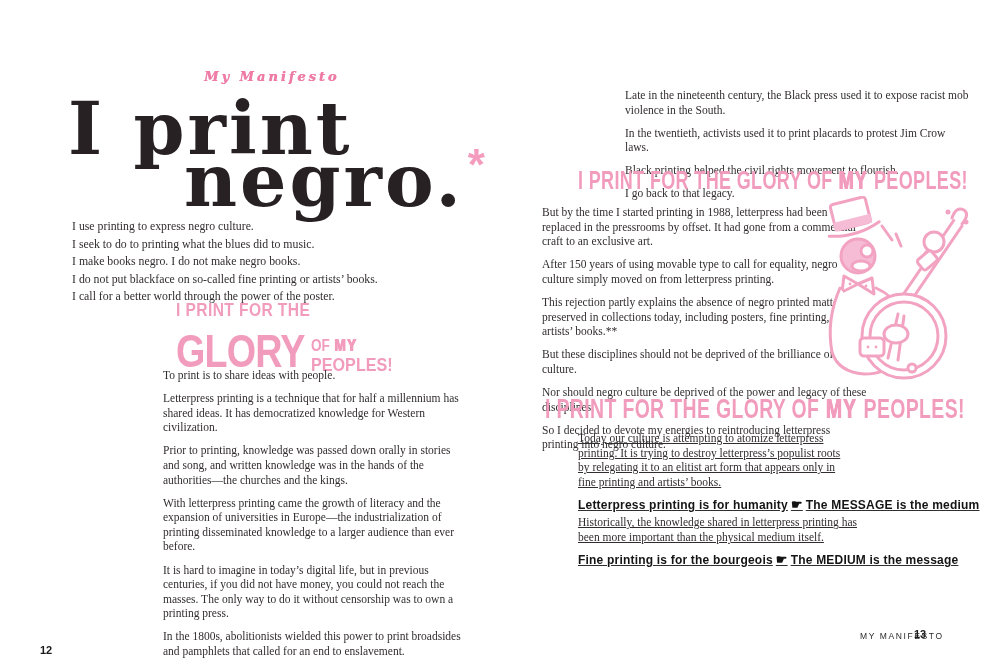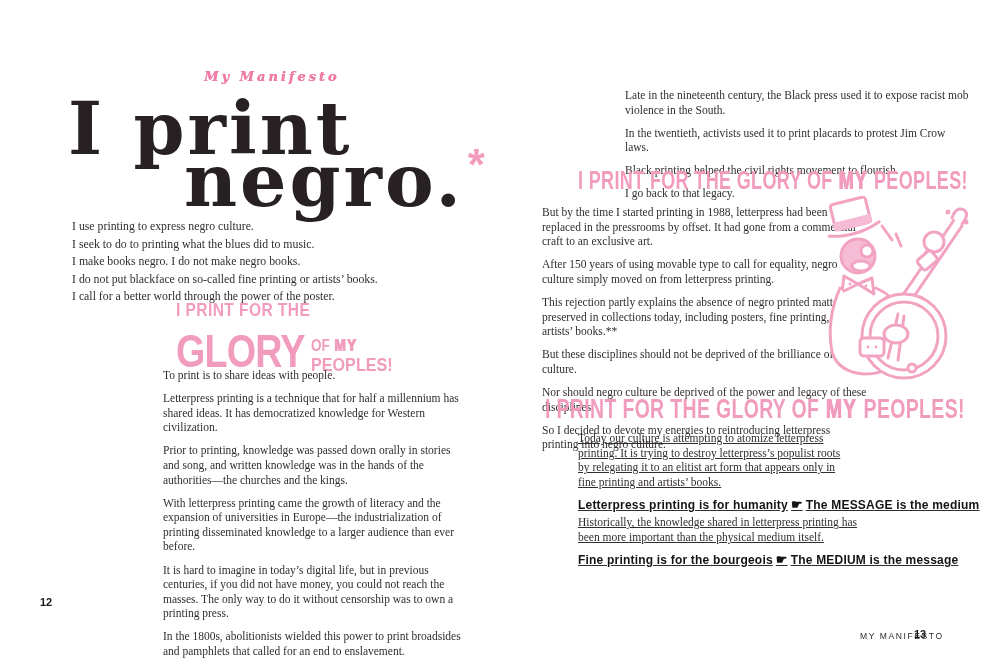--- a/index.html
+++ b/index.html
@@ -57,21 +57,21 @@
   .today{margin-left:122px;width:266px;margin-bottom:7px;}
   .claim-heading{
     font-family:"Liberation Sans", sans-serif;font-weight:bold;font-size:12px;
     letter-spacing:0.2px;color:#151414;margin:6px 0 3px 0;white-space:nowrap;
   }
   .claim-heading .hand{font-size:13px;margin:0 3px;}
   .claim-body-1{margin-left:37px;width:300px;}
   .claim-body-2{width:272px;}
   
   .folio{font-family:"Liberation Sans", sans-serif;font-weight:bold;font-size:11px;color:#1b1b1b;}
-  .folio-left{left:40px;top:596px;}
+  .folio-left{left:40px;top:644px;}
   .folio-right{left:890px;top:628px;padding-left:24px;}
   .running-head{
     left:860px;top:631px;font-family:"Liberation Sans", sans-serif;font-size:8.5px;
     letter-spacing:1.6px;color:#2a2a2a;
   }
   
   .illo{left:824px;top:196px;width:156px;height:202px;}
 </style>
 </head>
 <body>

